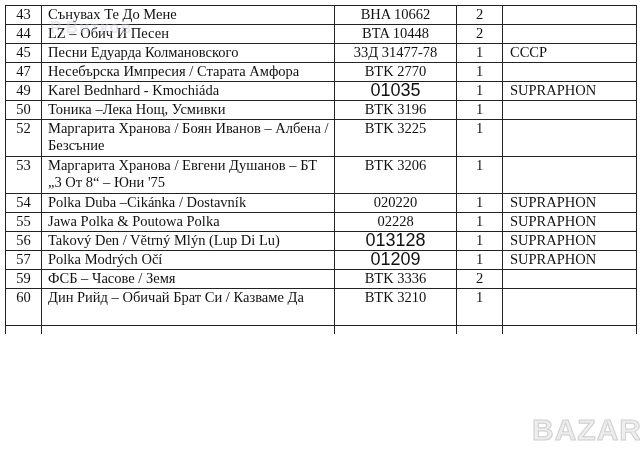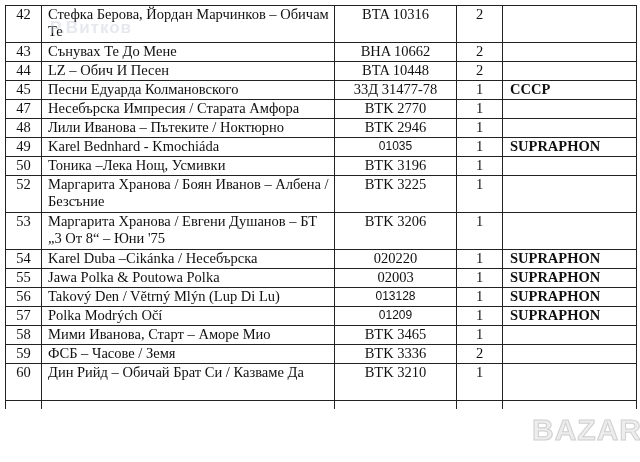--- a/index.html
+++ b/index.html
@@ -4,22 +4,22 @@
 <style>
   html, body { margin: 0; padding: 0; background: #ffffff; }
   body { width: 640px; height: 462px; overflow: hidden; position: relative; font-family: "Liberation Serif", serif; color: #111; }
   .watermark-top { position: absolute; left: 22px; top: 18px; font-family: "Liberation Sans", sans-serif; font-weight: bold; font-size: 17px; color: rgba(200,205,215,0.45); letter-spacing: 1px; z-index: 2; pointer-events: none; margin-left: 28px; }
   .watermark-bottom { position: absolute; left: 532px; top: 413px; font-family: "Liberation Sans", sans-serif; font-weight: bold; font-size: 30px; color: rgba(235,235,235,0.9); letter-spacing: 1px; -webkit-text-stroke: 1px #cfcfcf; z-index: 2; pointer-events: none; }
   table { position: absolute; left: 5px; top: 5px; border-collapse: collapse; table-layout: fixed; width: 631px; }
   td { border: 1px solid #222; padding: 0 0 0 6px; font-size: 14.5px; line-height: 17px; vertical-align: top; }
   td.num { text-align: center; padding: 0; }
   td.code { text-align: center; padding: 0; }
   td.qty { text-align: center; padding: 0; }
-  td.label { padding-left: 7px; font-weight: bold; }
-  td.code.sans { font-family: "Liberation Sans", sans-serif; font-size: 12px; }
+  td.label { padding-left: 7px; }
+  td.code.sans { font-family: "Liberation Sans", sans-serif; font-size: 18px; }
   .col-num { width: 36px; }
   .col-title { width: 293px; }
   .col-code { width: 122px; }
   .col-qty { width: 46px; }
   .col-label { width: 134px; }
   tr.single td { height: 18px; }
   tr.double td { height: 36px; }
   tr.trailing td { height: 8px; border-bottom: none; }
 </style>
 </head>
@@ -31,27 +31,20 @@
 <table>
   <colgroup>
     <col class="col-num">
       <col class="col-title">
       <col class="col-code">
       <col class="col-qty">
       <col class="col-label">
   </colgroup>
   <tbody id="table-body">
 
-  <tr class="double">
-        <td class="num">42</td>
-        <td class="title">Стефка Берова, Йордан Марчинков – Обичам Те</td>
-        <td class="code">BTA 10316</td>
-        <td class="qty">2</td>
-        <td class="label"></td>
-      </tr>
       <tr class="single">
         <td class="num">43</td>
         <td class="title">Сънувах Те До Мене</td>
         <td class="code">BHA 10662</td>
         <td class="qty">2</td>
         <td class="label"></td>
       </tr>
       <tr class="single">
         <td class="num">44</td>
         <td class="title">LZ – Обич И Песен</td>
@@ -63,27 +56,20 @@
         <td class="num">45</td>
         <td class="title">Песни Едуарда Колмановского</td>
         <td class="code">33Д 31477-78</td>
         <td class="qty">1</td>
         <td class="label">СССР</td>
       </tr>
       <tr class="single">
         <td class="num">47</td>
         <td class="title">Несебърска Импресия / Старата Амфора</td>
         <td class="code">BTK 2770</td>
-        <td class="qty">1</td>
-        <td class="label"></td>
-      </tr>
-      <tr class="single">
-        <td class="num">48</td>
-        <td class="title">Лили Иванова – Пътеките / Ноктюрно</td>
-        <td class="code">BTK 2946</td>
         <td class="qty">1</td>
         <td class="label"></td>
       </tr>
       <tr class="single">
         <td class="num">49</td>
         <td class="title">Karel Bednhard - Kmochiáda</td>
         <td class="code sans">01035</td>
         <td class="qty">1</td>
         <td class="label">SUPRAPHON</td>
       </tr>
@@ -103,52 +89,45 @@
       </tr>
       <tr class="double">
         <td class="num">53</td>
         <td class="title">Маргарита Хранова / Евгени Душанов – БТ „3 От 8“ – Юни '75</td>
         <td class="code">BTK 3206</td>
         <td class="qty">1</td>
         <td class="label"></td>
       </tr>
       <tr class="single">
         <td class="num">54</td>
-        <td class="title">Karel Duba –Cikánka / Несебърска</td>
+        <td class="title">Polka Duba –Cikánka / Dostavník</td>
         <td class="code">020220</td>
         <td class="qty">1</td>
         <td class="label">SUPRAPHON</td>
       </tr>
       <tr class="single">
         <td class="num">55</td>
         <td class="title">Jawa Polka &amp; Poutowa Polka</td>
-        <td class="code">02003</td>
+        <td class="code">02228</td>
         <td class="qty">1</td>
         <td class="label">SUPRAPHON</td>
       </tr>
       <tr class="single">
         <td class="num">56</td>
         <td class="title">Takový Den / Větrný Mlýn (Lup Di Lu)</td>
         <td class="code sans">013128</td>
         <td class="qty">1</td>
         <td class="label">SUPRAPHON</td>
       </tr>
       <tr class="single">
         <td class="num">57</td>
         <td class="title">Polka Modrých Očí</td>
         <td class="code sans">01209</td>
         <td class="qty">1</td>
         <td class="label">SUPRAPHON</td>
-      </tr>
-      <tr class="single">
-        <td class="num">58</td>
-        <td class="title">Мими Иванова, Старт – Аморе Мио</td>
-        <td class="code">BTK 3465</td>
-        <td class="qty">1</td>
-        <td class="label"></td>
       </tr>
       <tr class="single">
         <td class="num">59</td>
         <td class="title">ФСБ – Часове / Земя</td>
         <td class="code">BTK 3336</td>
         <td class="qty">2</td>
         <td class="label"></td>
       </tr>
       <tr class="double">
         <td class="num">60</td>

